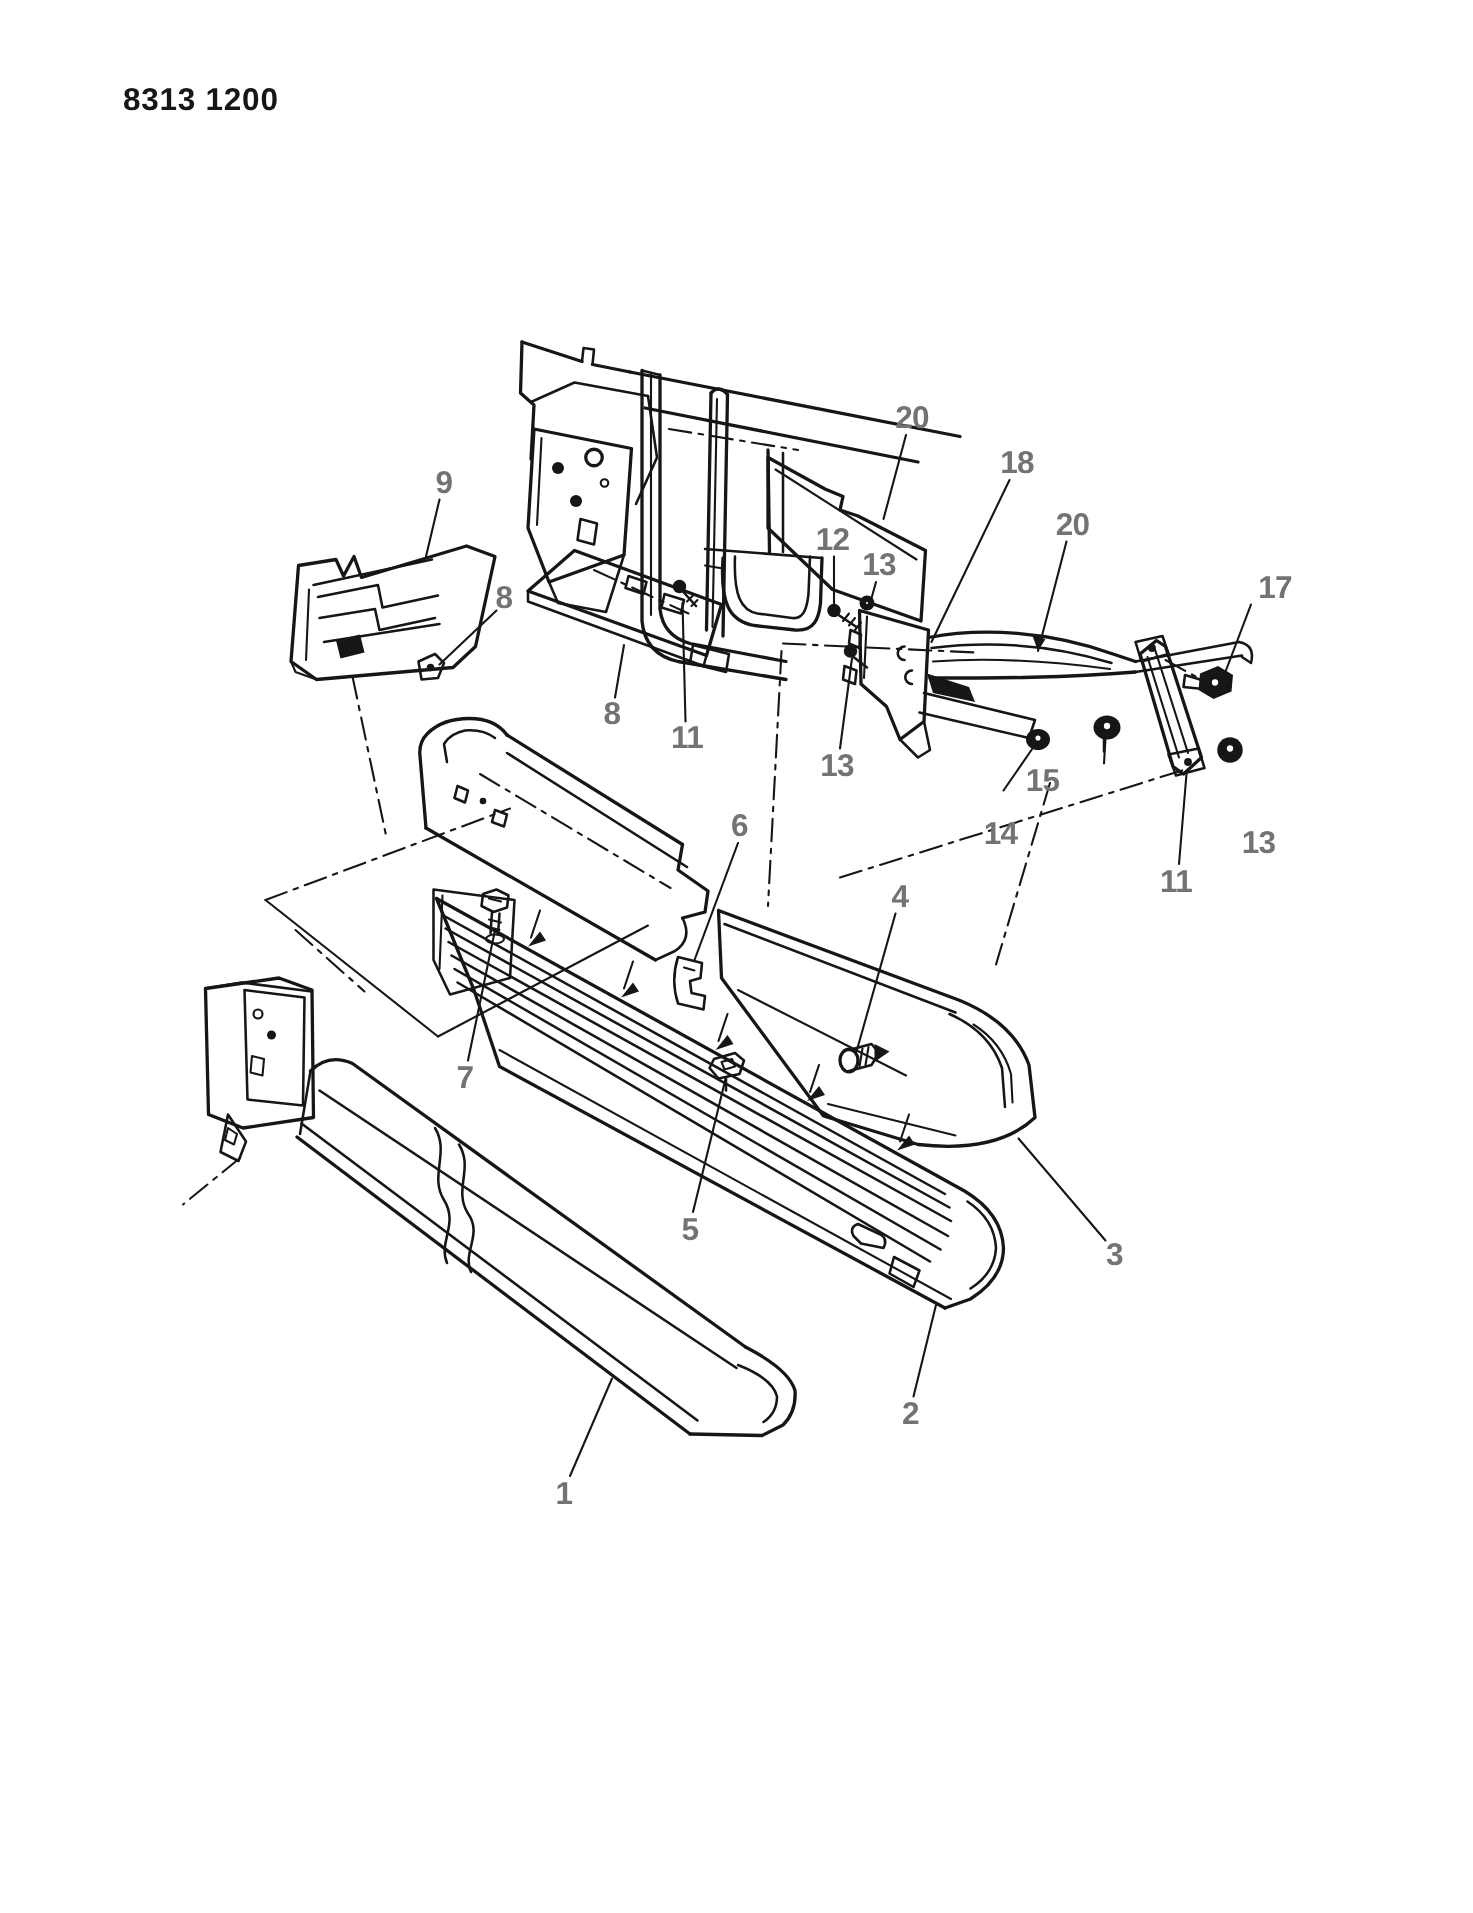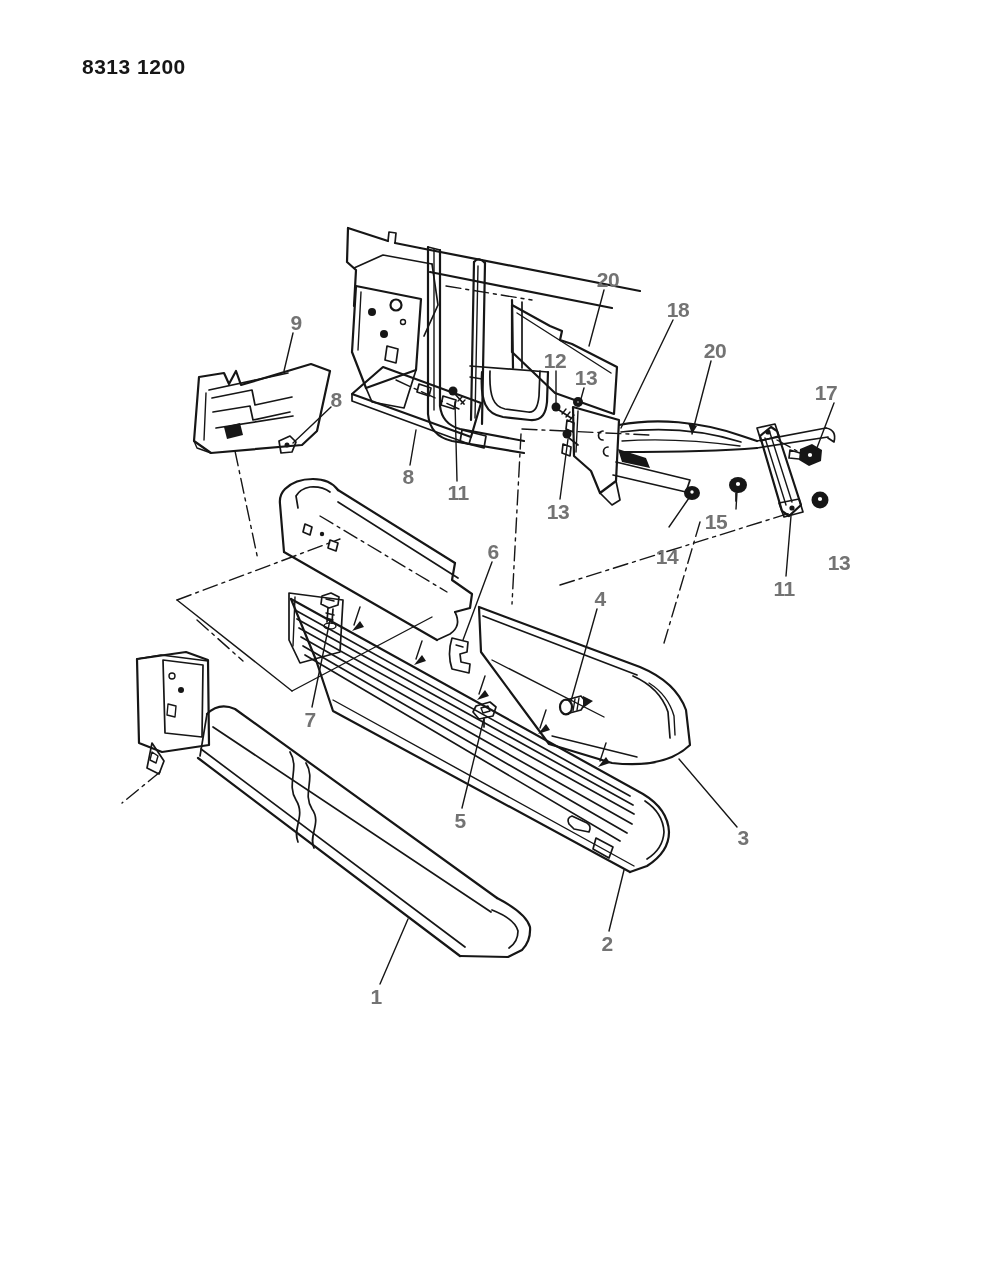--- a/index.html
+++ b/index.html
@@ -303,20 +303,20 @@
   <span class="callout" style="left:310px;top:719px">7</span>
   <span class="callout" style="left:336px;top:399px">8</span>
   <span class="callout" style="left:296px;top:322px">9</span>
   <span class="callout" style="left:408px;top:476px">8</span>
   <span class="callout" style="left:458px;top:492px">11</span>
   <span class="callout" style="left:555px;top:360px">12</span>
   <span class="callout" style="left:586px;top:377px">13</span>
   <span class="callout" style="left:558px;top:511px">13</span>
   <span class="callout" style="left:839px;top:562px">13</span>
   <span class="callout" style="left:667px;top:556px">14</span>
-  <span class="callout" style="left:716px;top:521px">15</span>
+  <span class="callout" style="left:695px;top:521px">15</span>
   <span class="callout" style="left:784px;top:588px">11</span>
-  <span class="callout" style="left:826px;top:392px">17</span>
+  <span class="callout" style="left:850px;top:392px">17</span>
   <span class="callout" style="left:715px;top:350px">20</span>
   <span class="callout" style="left:678px;top:309px">18</span>
   <span class="callout" style="left:608px;top:279px">20</span>
 
 </div>
 
 </body></html>

